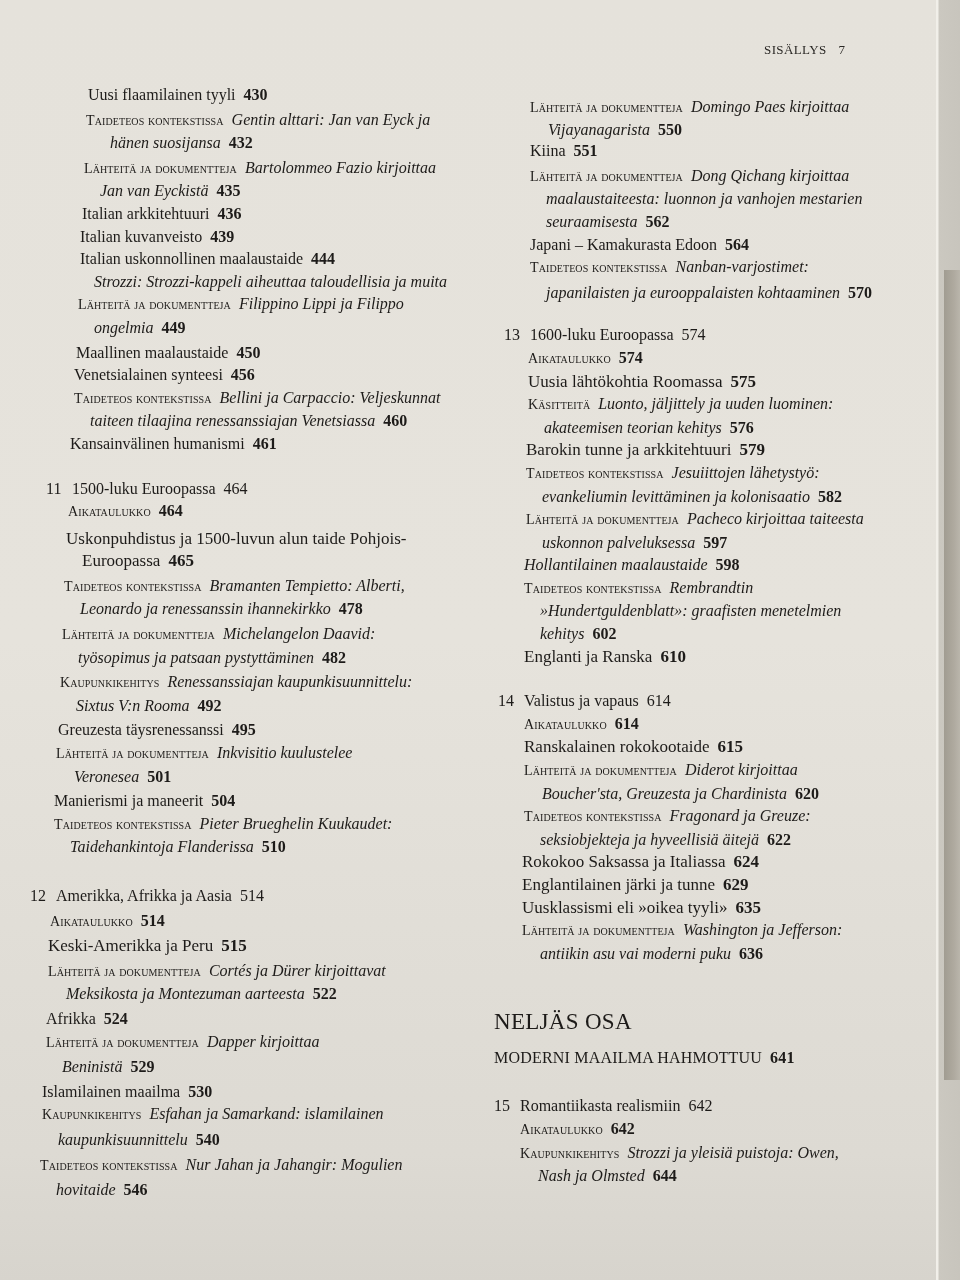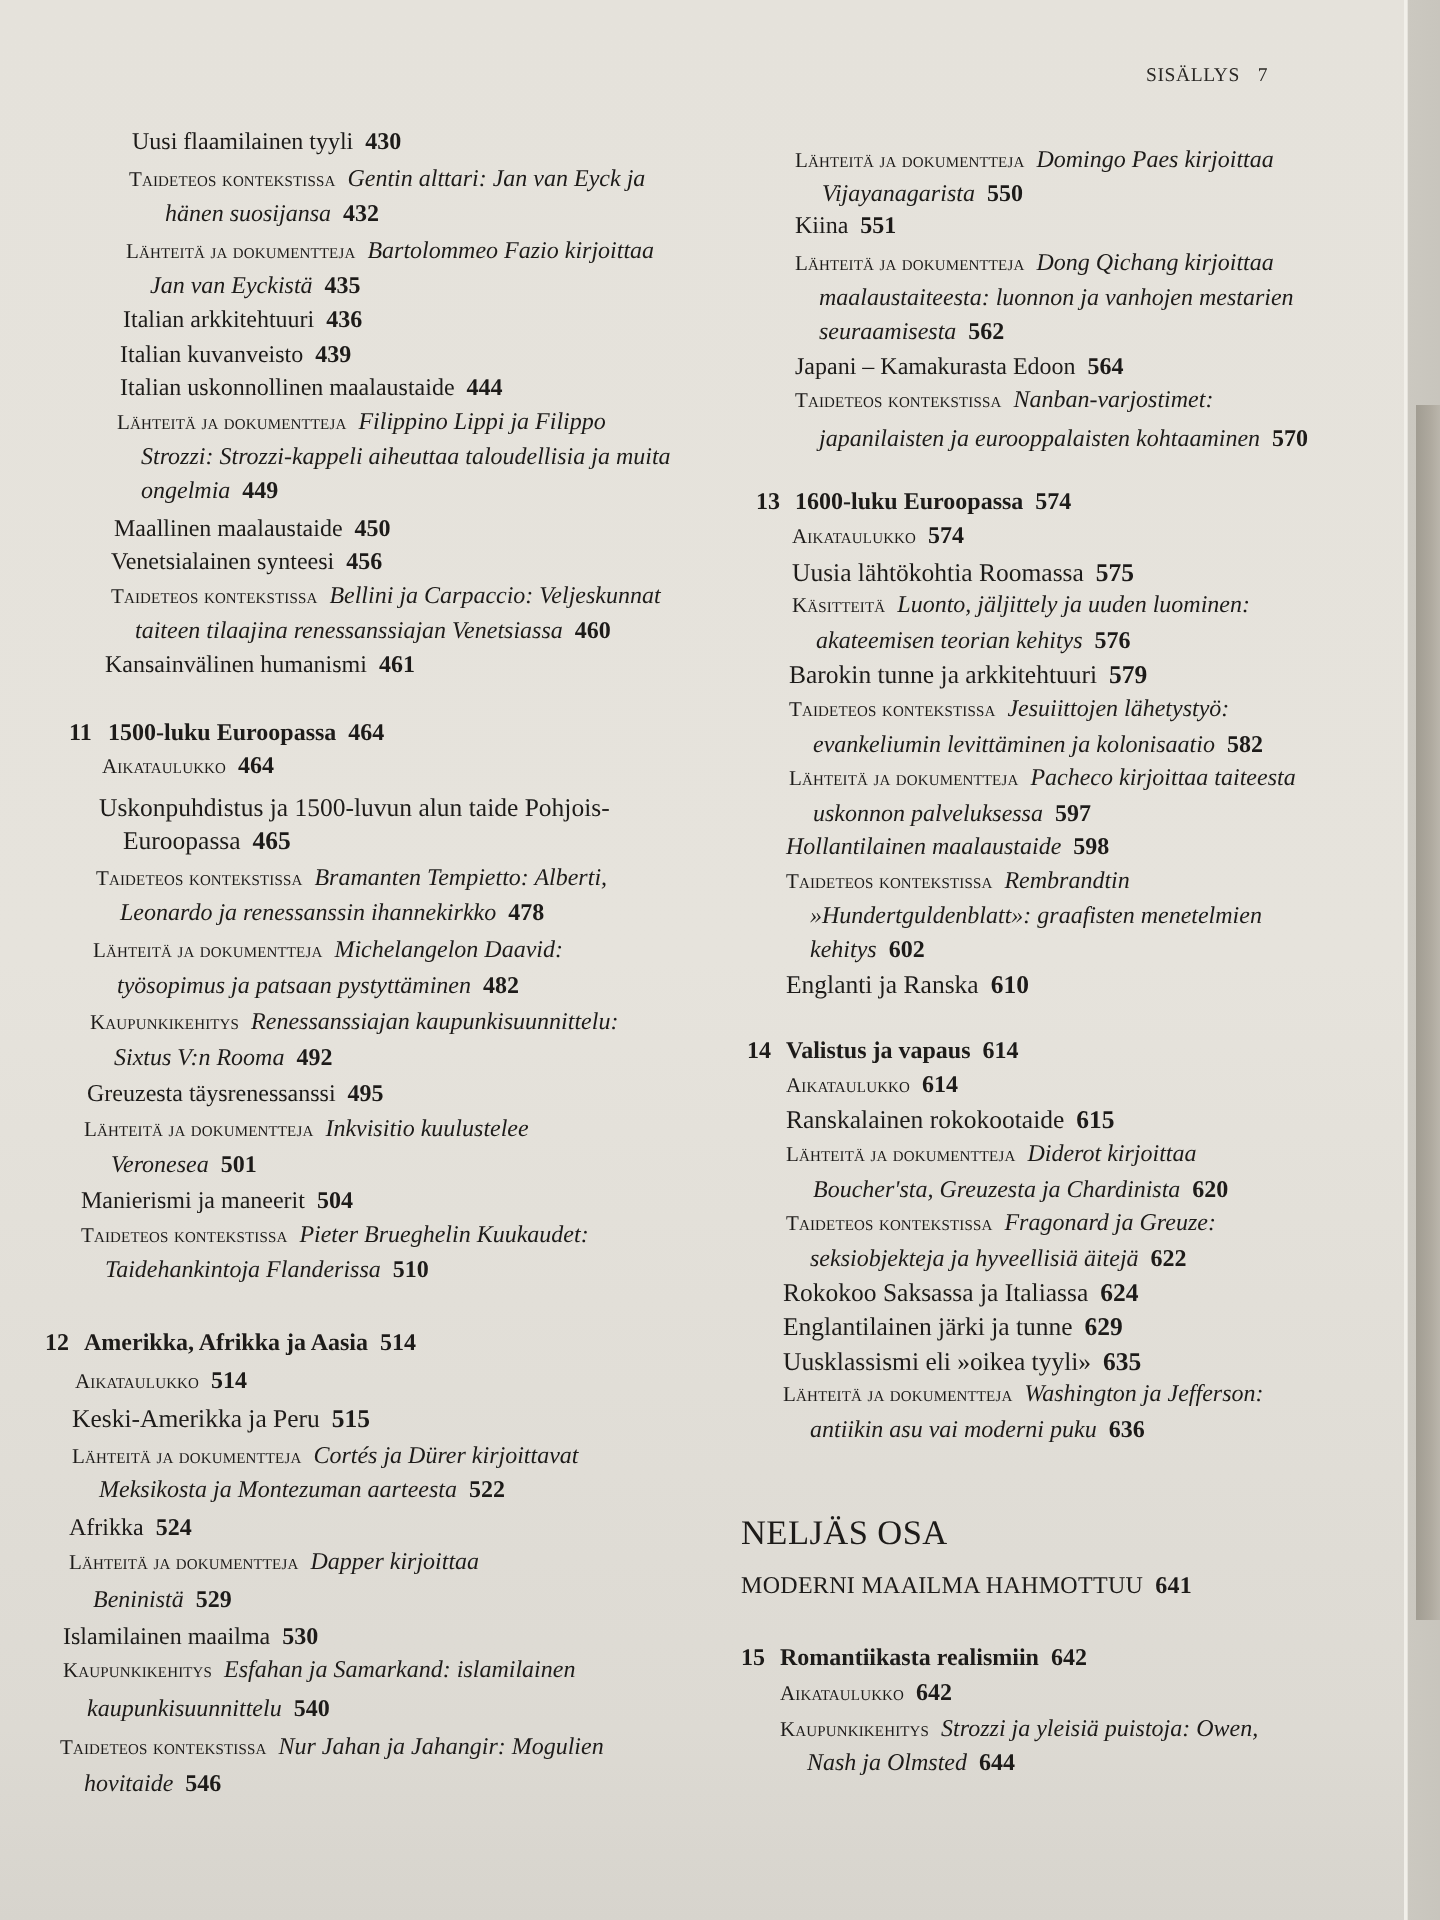--- a/index.html
+++ b/index.html
@@ -36,21 +36,21 @@
       position: relative; font-size: 16px; line-height: 22.6px;
       white-space: nowrap;
     }
     .line .pg { font-weight: bold; margin-left: 8px; }
     .line .kicker {
       font-variant: small-caps; font-size: 14px; letter-spacing: 0.1px;
       margin-right: 8px;
     }
     .line .ital { font-style: italic; }
     .chapter {
-      font-weight: bold; font-size: 16px; line-height: 22.6px;
+      font-weight: normal; font-size: 16px; line-height: 22.6px;
       margin-top: 20px; white-space: nowrap;
     }
     .chapter .num { display: inline-block; width: 26px; }
     .part-title {
       font-size: 23px; letter-spacing: 0.3px; margin-top: 42px;
       line-height: 30px;
     }
     .part-sub {
       font-size: 16px; letter-spacing: 0.2px; margin-top: 10px;
       line-height: 22px;
@@ -75,22 +75,22 @@
   <div class="line" style="left:66px;top:2px"><span class="kicker">Taideteos kontekstissa</span><span class="ital">Gentin alttari: Jan van Eyck ja</span></div>
   <div class="line" style="left:90px;top:2px"><span class="ital">hänen suosijansa</span><span class="pg">432</span></div>
 
   <div class="line" style="left:64px;top:4px"><span class="kicker">Lähteitä ja dokumentteja</span><span class="ital">Bartolommeo Fazio kirjoittaa</span></div>
   <div class="line" style="left:80px;top:4px"><span class="ital">Jan van Eyckistä</span><span class="pg">435</span></div>
 
   <div class="line" style="left:62px;top:4px"><span>Italian arkkitehtuuri</span><span class="pg">436</span></div>
   <div class="line" style="left:60px;top:4px"><span>Italian kuvanveisto</span><span class="pg">439</span></div>
   <div class="line" style="left:60px;top:4px"><span>Italian uskonnollinen maalaustaide</span><span class="pg">444</span></div>
 
+  <div class="line" style="left:74px;top:4px"><span class="ital">Strozzi: Strozzi-kappeli aiheuttaa taloudellisia ja muita</span></div>
   <div class="line" style="left:58px;top:4px"><span class="kicker">Lähteitä ja dokumentteja</span><span class="ital">Filippino Lippi ja Filippo</span></div>
-  <div class="line" style="left:74px;top:4px"><span class="ital">Strozzi: Strozzi-kappeli aiheuttaa taloudellisia ja muita</span></div>
   <div class="line" style="left:74px;top:4px"><span class="ital">ongelmia</span><span class="pg">449</span></div>
 
   <div class="line" style="left:56px;top:6px"><span>Maallinen maalaustaide</span><span class="pg">450</span></div>
   <div class="line" style="left:54px;top:6px"><span>Venetsialainen synteesi</span><span class="pg">456</span></div>
 
   <div class="line" style="left:54px;top:6px"><span class="kicker">Taideteos kontekstissa</span><span class="ital">Bellini ja Carpaccio: Veljeskunnat</span></div>
   <div class="line" style="left:70px;top:6px"><span class="ital">taiteen tilaajina renessanssiajan Venetsiassa</span><span class="pg">460</span></div>
 
   <div class="line" style="left:50px;top:6px"><span>Kansainvälinen humanismi</span><span class="pg">461</span></div>
 

